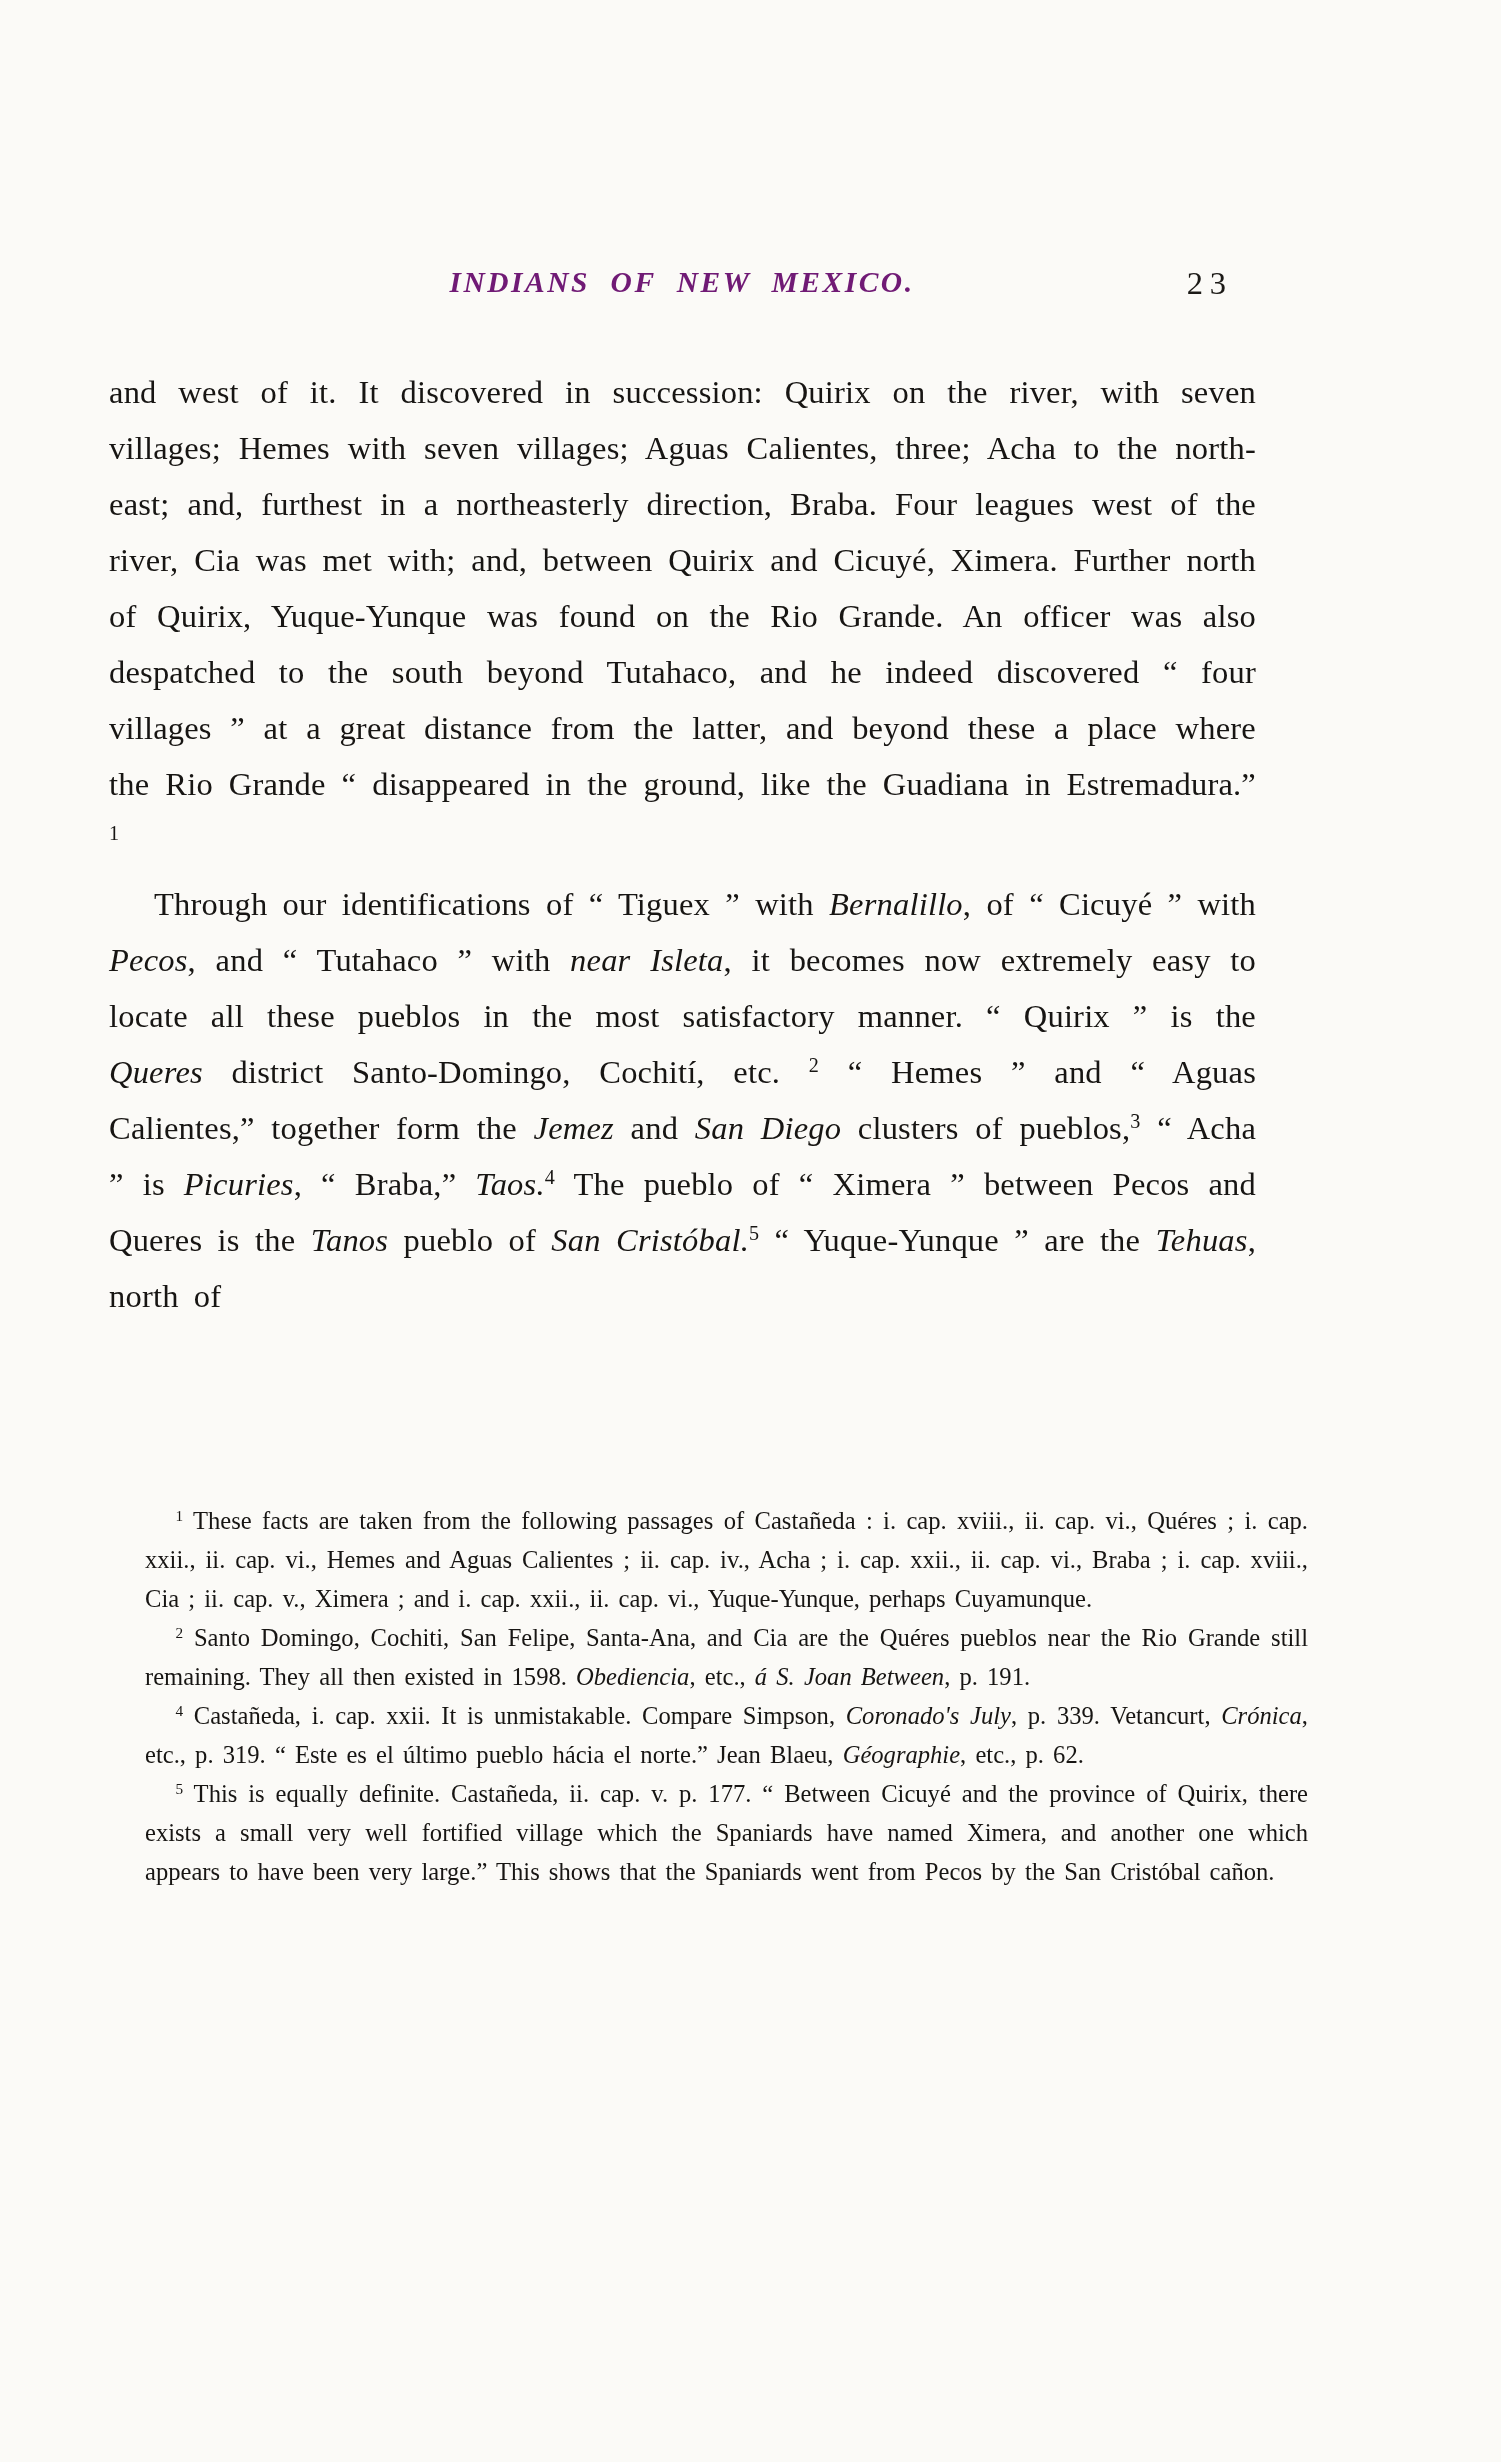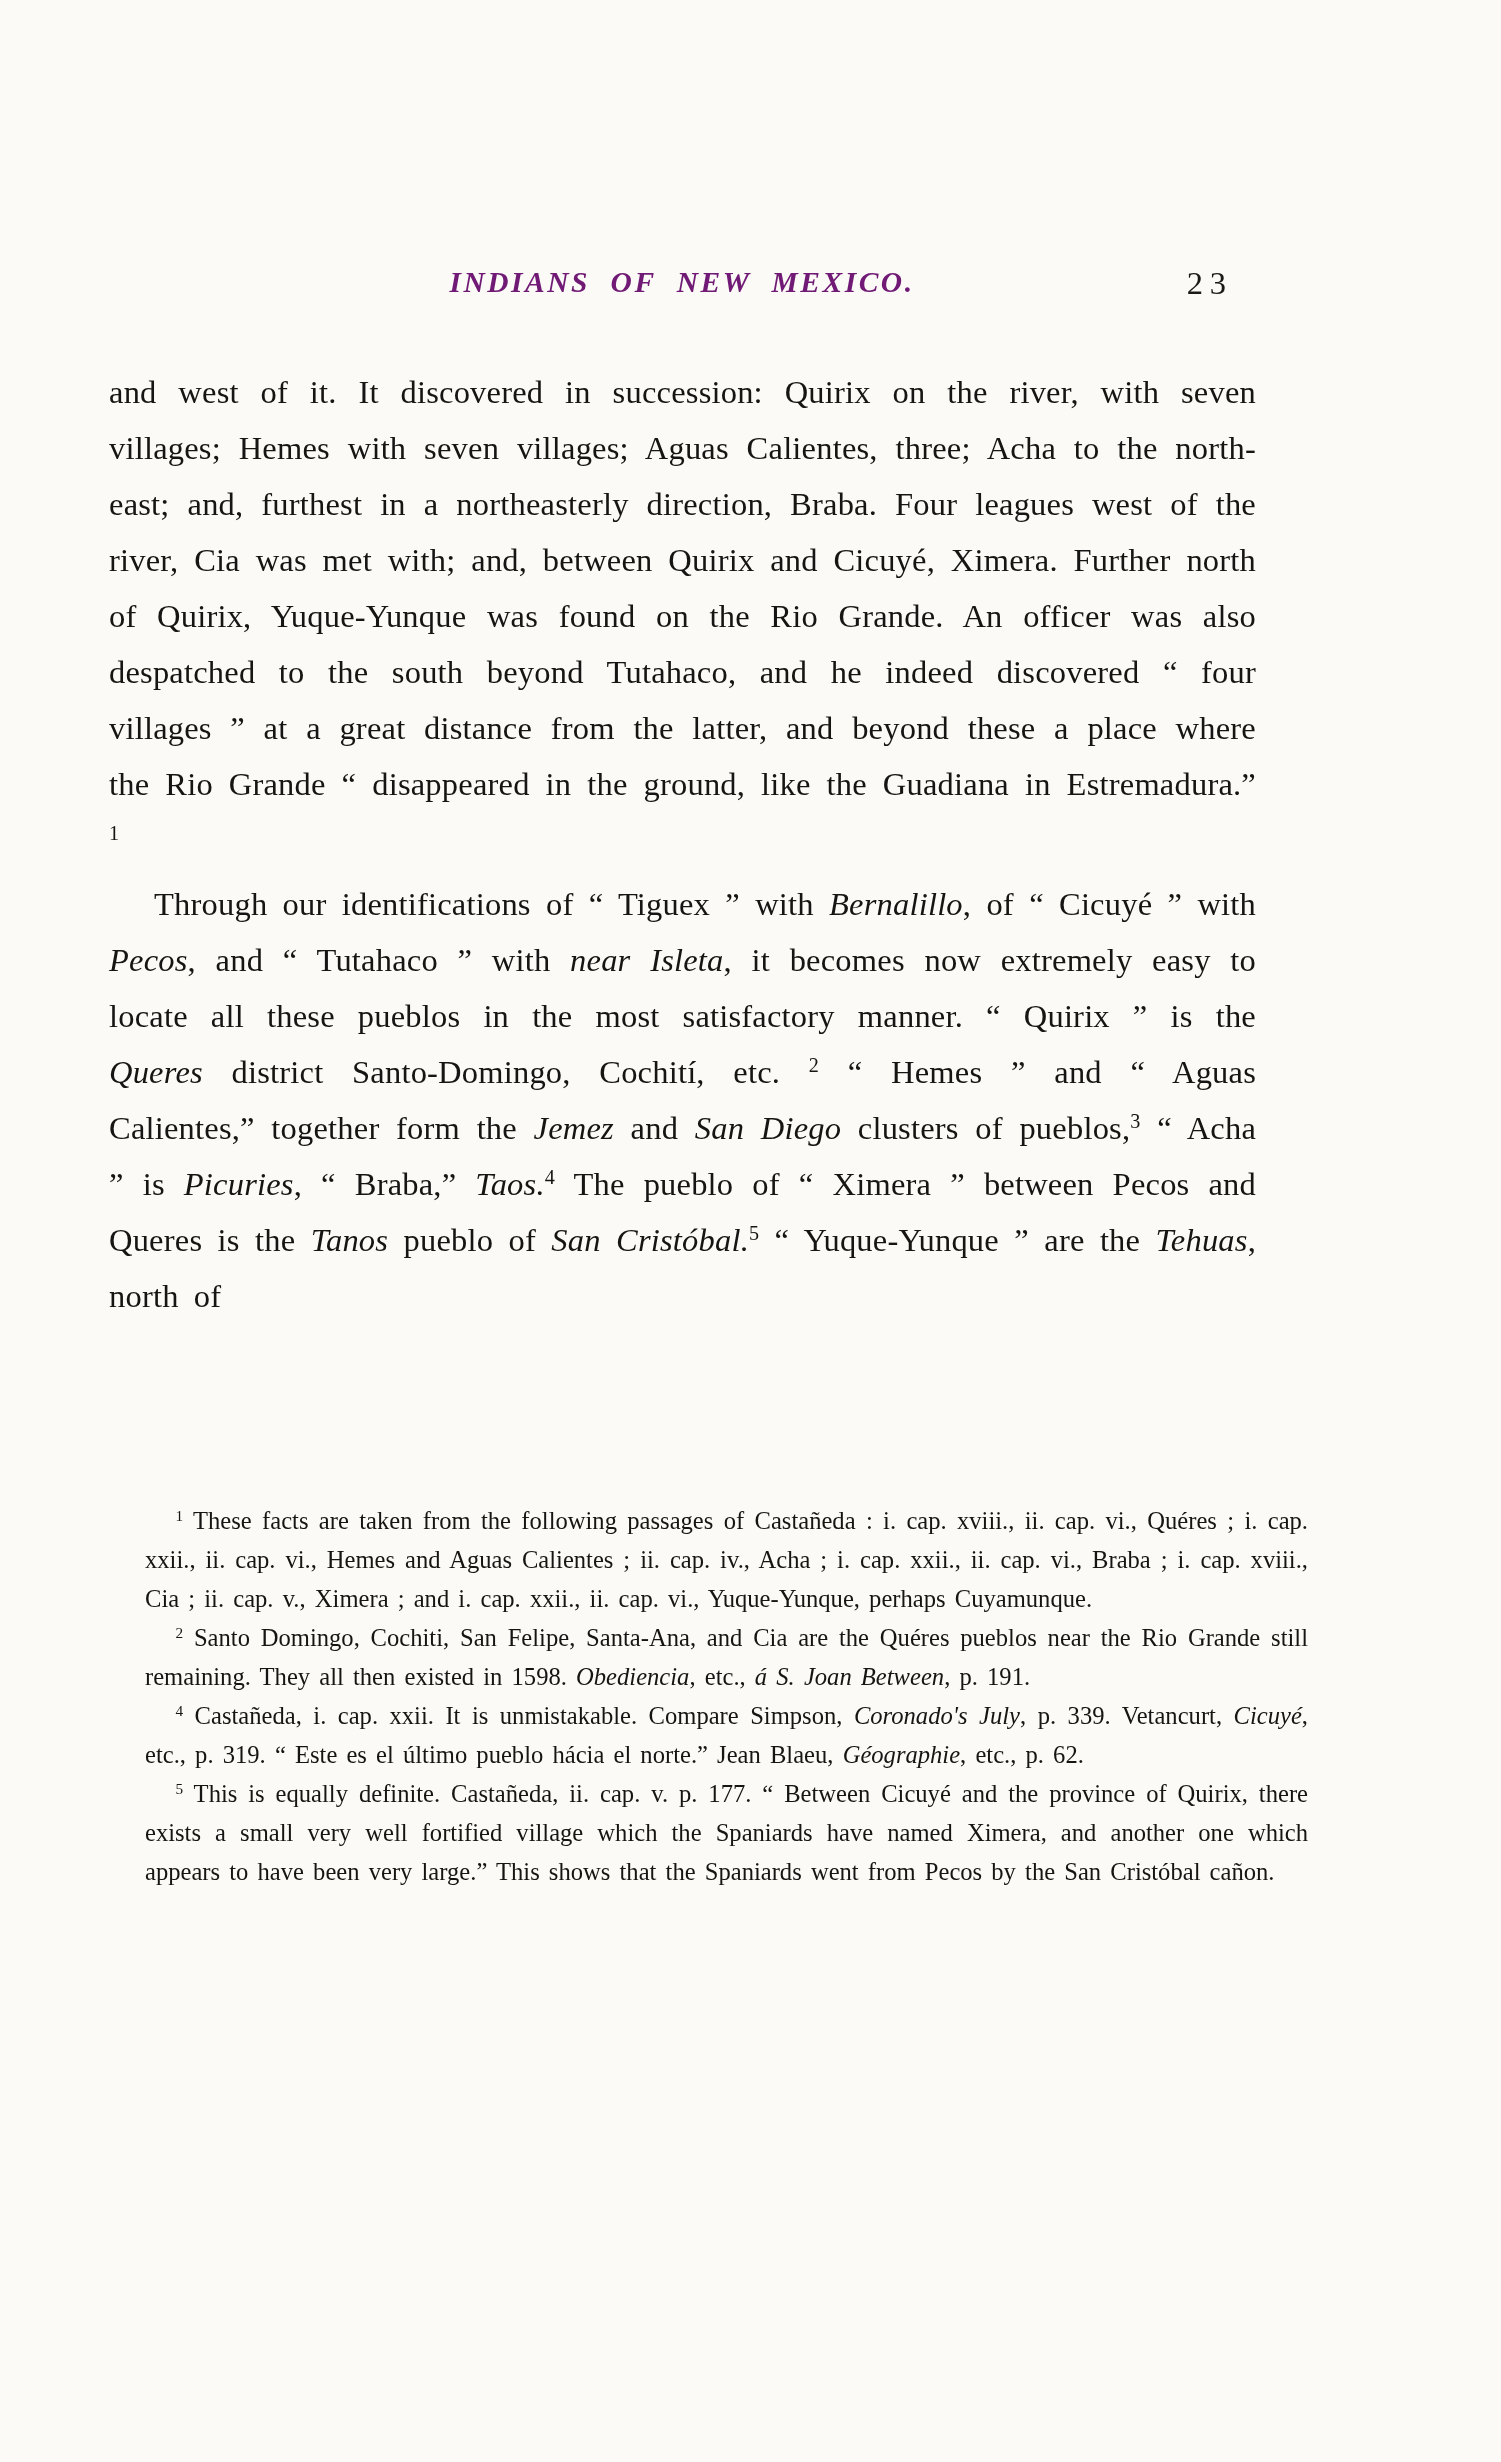--- a/index.html
+++ b/index.html
@@ -99,18 +99,18 @@
   </div>
 
   <div class="body-text" id="body-container">
       <p class="body-para"><span>and west of it.  It discovered in succession:  Quirix on the river, with seven villages;  Hemes with seven villages;  Aguas Calientes, three;  Acha to the north-east; and, furthest in a northeasterly direction, Braba.  Four leagues west of the river, Cia was met with; and, between Quirix and Cicuyé, Ximera.  Further north of Quirix, Yuque-Yunque was found on the Rio Grande.  An officer was also despatched to the south beyond Tutahaco, and he indeed discovered “ four villages ” at a great distance from the latter, and beyond these a place where the Rio Grande “ disappeared in the ground, like the Guadiana in Estremadura.” </span><sup class="fn-ref">1</sup></p>
       <p class="body-para indent"><span>Through our identifications of “ Tiguex ” with </span><span class="it">Bernalillo</span><span>, of “ Cicuyé ” with </span><span class="it">Pecos</span><span>, and “ Tutahaco ” with </span><span class="it">near Isleta</span><span>, it becomes now extremely easy to locate all these pueblos in the most satisfactory manner.  “ Quirix ” is the </span><span class="it">Queres</span><span> district Santo-Domingo, Cochití, etc. </span><sup class="fn-ref">2</sup><span>  “ Hemes ” and “ Aguas Calientes,” together form the </span><span class="it">Jemez</span><span> and </span><span class="it">San Diego</span><span> clusters of pueblos,</span><sup class="fn-ref">3</sup><span> “ Acha ” is </span><span class="it">Picuries</span><span>, “ Braba,” </span><span class="it">Taos.</span><sup class="fn-ref">4</sup><span>  The pueblo of “ Ximera ” between Pecos and Queres is the </span><span class="it">Tanos</span><span> pueblo of </span><span class="it">San Cristóbal.</span><sup class="fn-ref">5</sup><span>  “ Yuque-Yunque ” are the </span><span class="it">Tehuas</span><span>, north of</span></p>
     </div>
 
   <div class="footnotes" id="footnotes-container">
       <p class="footnote"><sup class="fn-ref">1</sup><span> These facts are taken from the following passages of Castañeda : i. cap. xviii., ii. cap. vi., Quéres ; i. cap. xxii., ii. cap. vi., Hemes and Aguas Calientes ; ii. cap. iv., Acha ; i. cap. xxii., ii. cap. vi., Braba ; i. cap. xviii., Cia ; ii. cap. v., Ximera ; and i. cap. xxii., ii. cap. vi., Yuque-Yunque, perhaps Cuyamunque.</span></p>
       <p class="footnote"><sup class="fn-ref">2</sup><span> Santo Domingo, Cochiti, San Felipe, Santa-Ana, and Cia are the Quéres pueblos near the Rio Grande still remaining.  They all then existed in 1598. </span><span class="it">Obediencia</span><span>, etc., </span><span class="it">á S. Joan Between</span><span>, p. 191.</span></p>
-      <p class="footnote"><sup class="fn-ref">4</sup><span> Castañeda, i. cap. xxii.  It is unmistakable.  Compare Simpson, </span><span class="it">Coronado's July</span><span>, p. 339.  Vetancurt, </span><span class="it">Cicuyé</span><span>, etc., p. 319.  “ Este es el último pueblo hácia el norte.”  Jean Blaeu, </span><span class="it">Géographie</span><span>, etc., p. 62.</span></p>
+      <p class="footnote"><sup class="fn-ref">4</sup><span> Castañeda, i. cap. xxii.  It is unmistakable.  Compare Simpson, </span><span class="it">Coronado's July</span><span>, p. 339.  Vetancurt, </span><span class="it">Crónica</span><span>, etc., p. 319.  “ Este es el último pueblo hácia el norte.”  Jean Blaeu, </span><span class="it">Géographie</span><span>, etc., p. 62.</span></p>
       <p class="footnote"><sup class="fn-ref">5</sup><span> This is equally definite.  Castañeda, ii. cap. v. p. 177.  “ Between Cicuyé and the province of Quirix, there exists a small very well fortified village which the Spaniards have named Ximera, and another one which appears to have been very large.”  This shows that the Spaniards went from Pecos by the San Cristóbal cañon.</span></p>
     </div>
 
 </div>
 
 
 </body></html>

